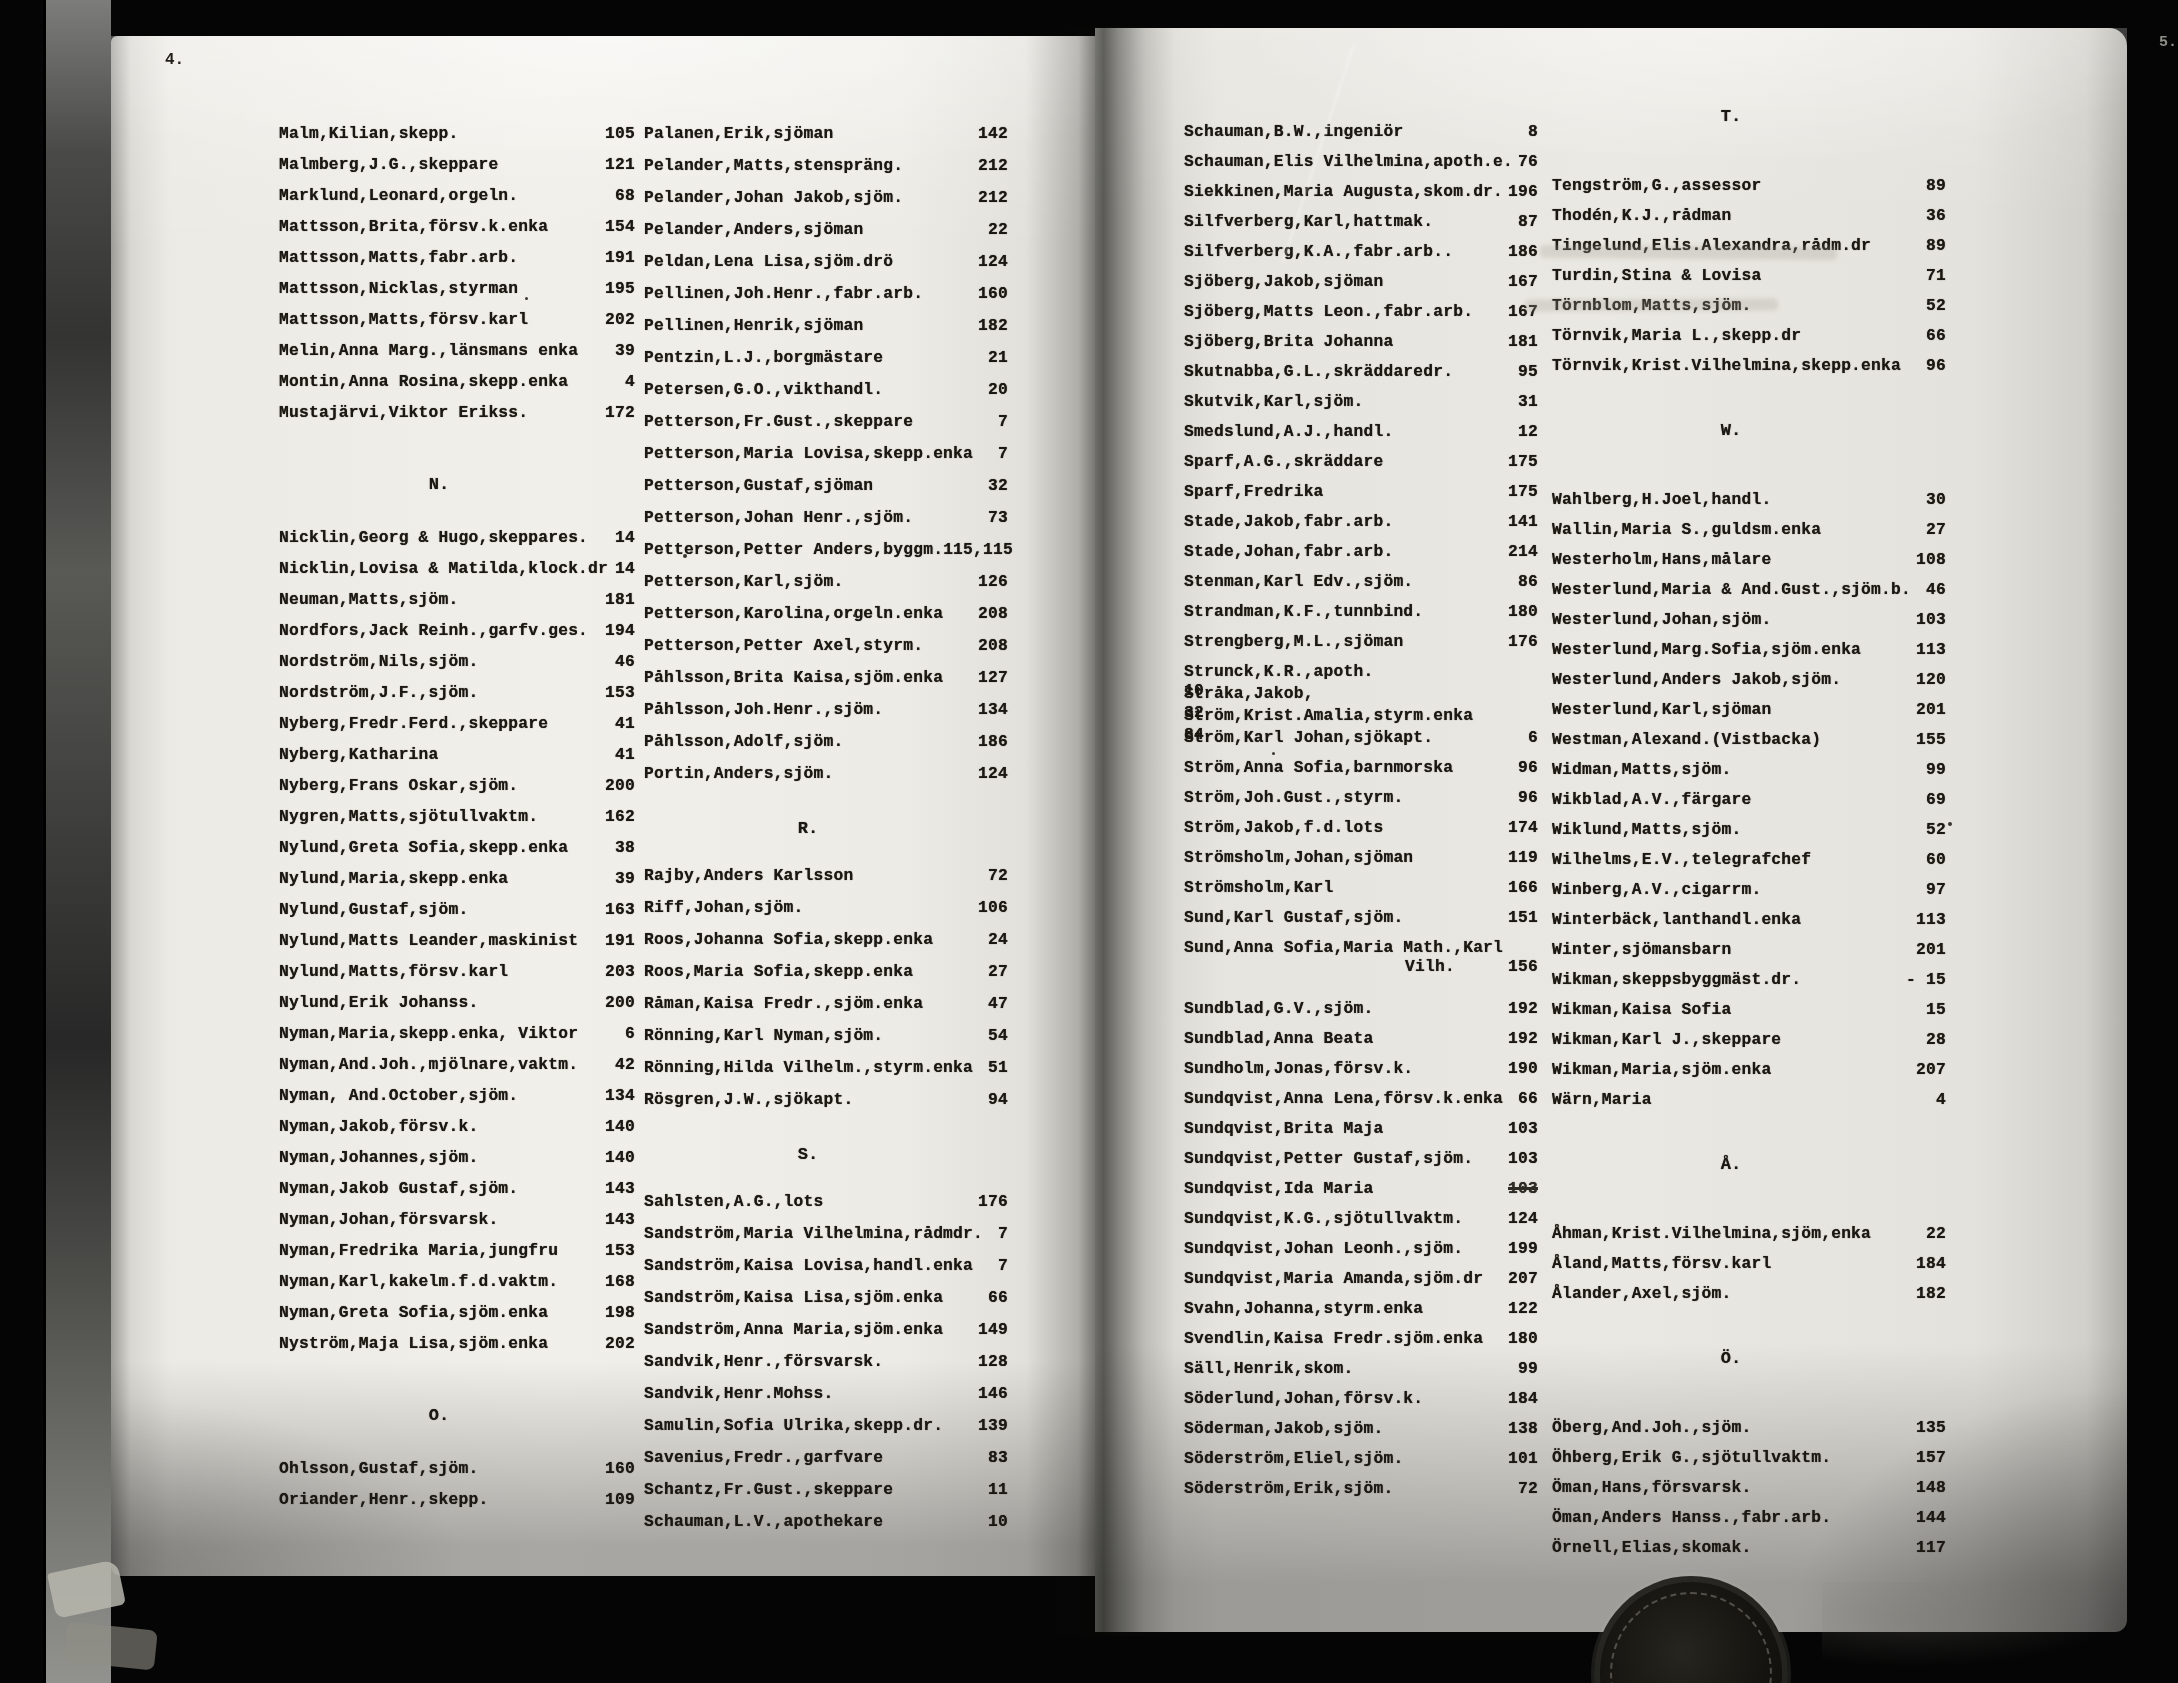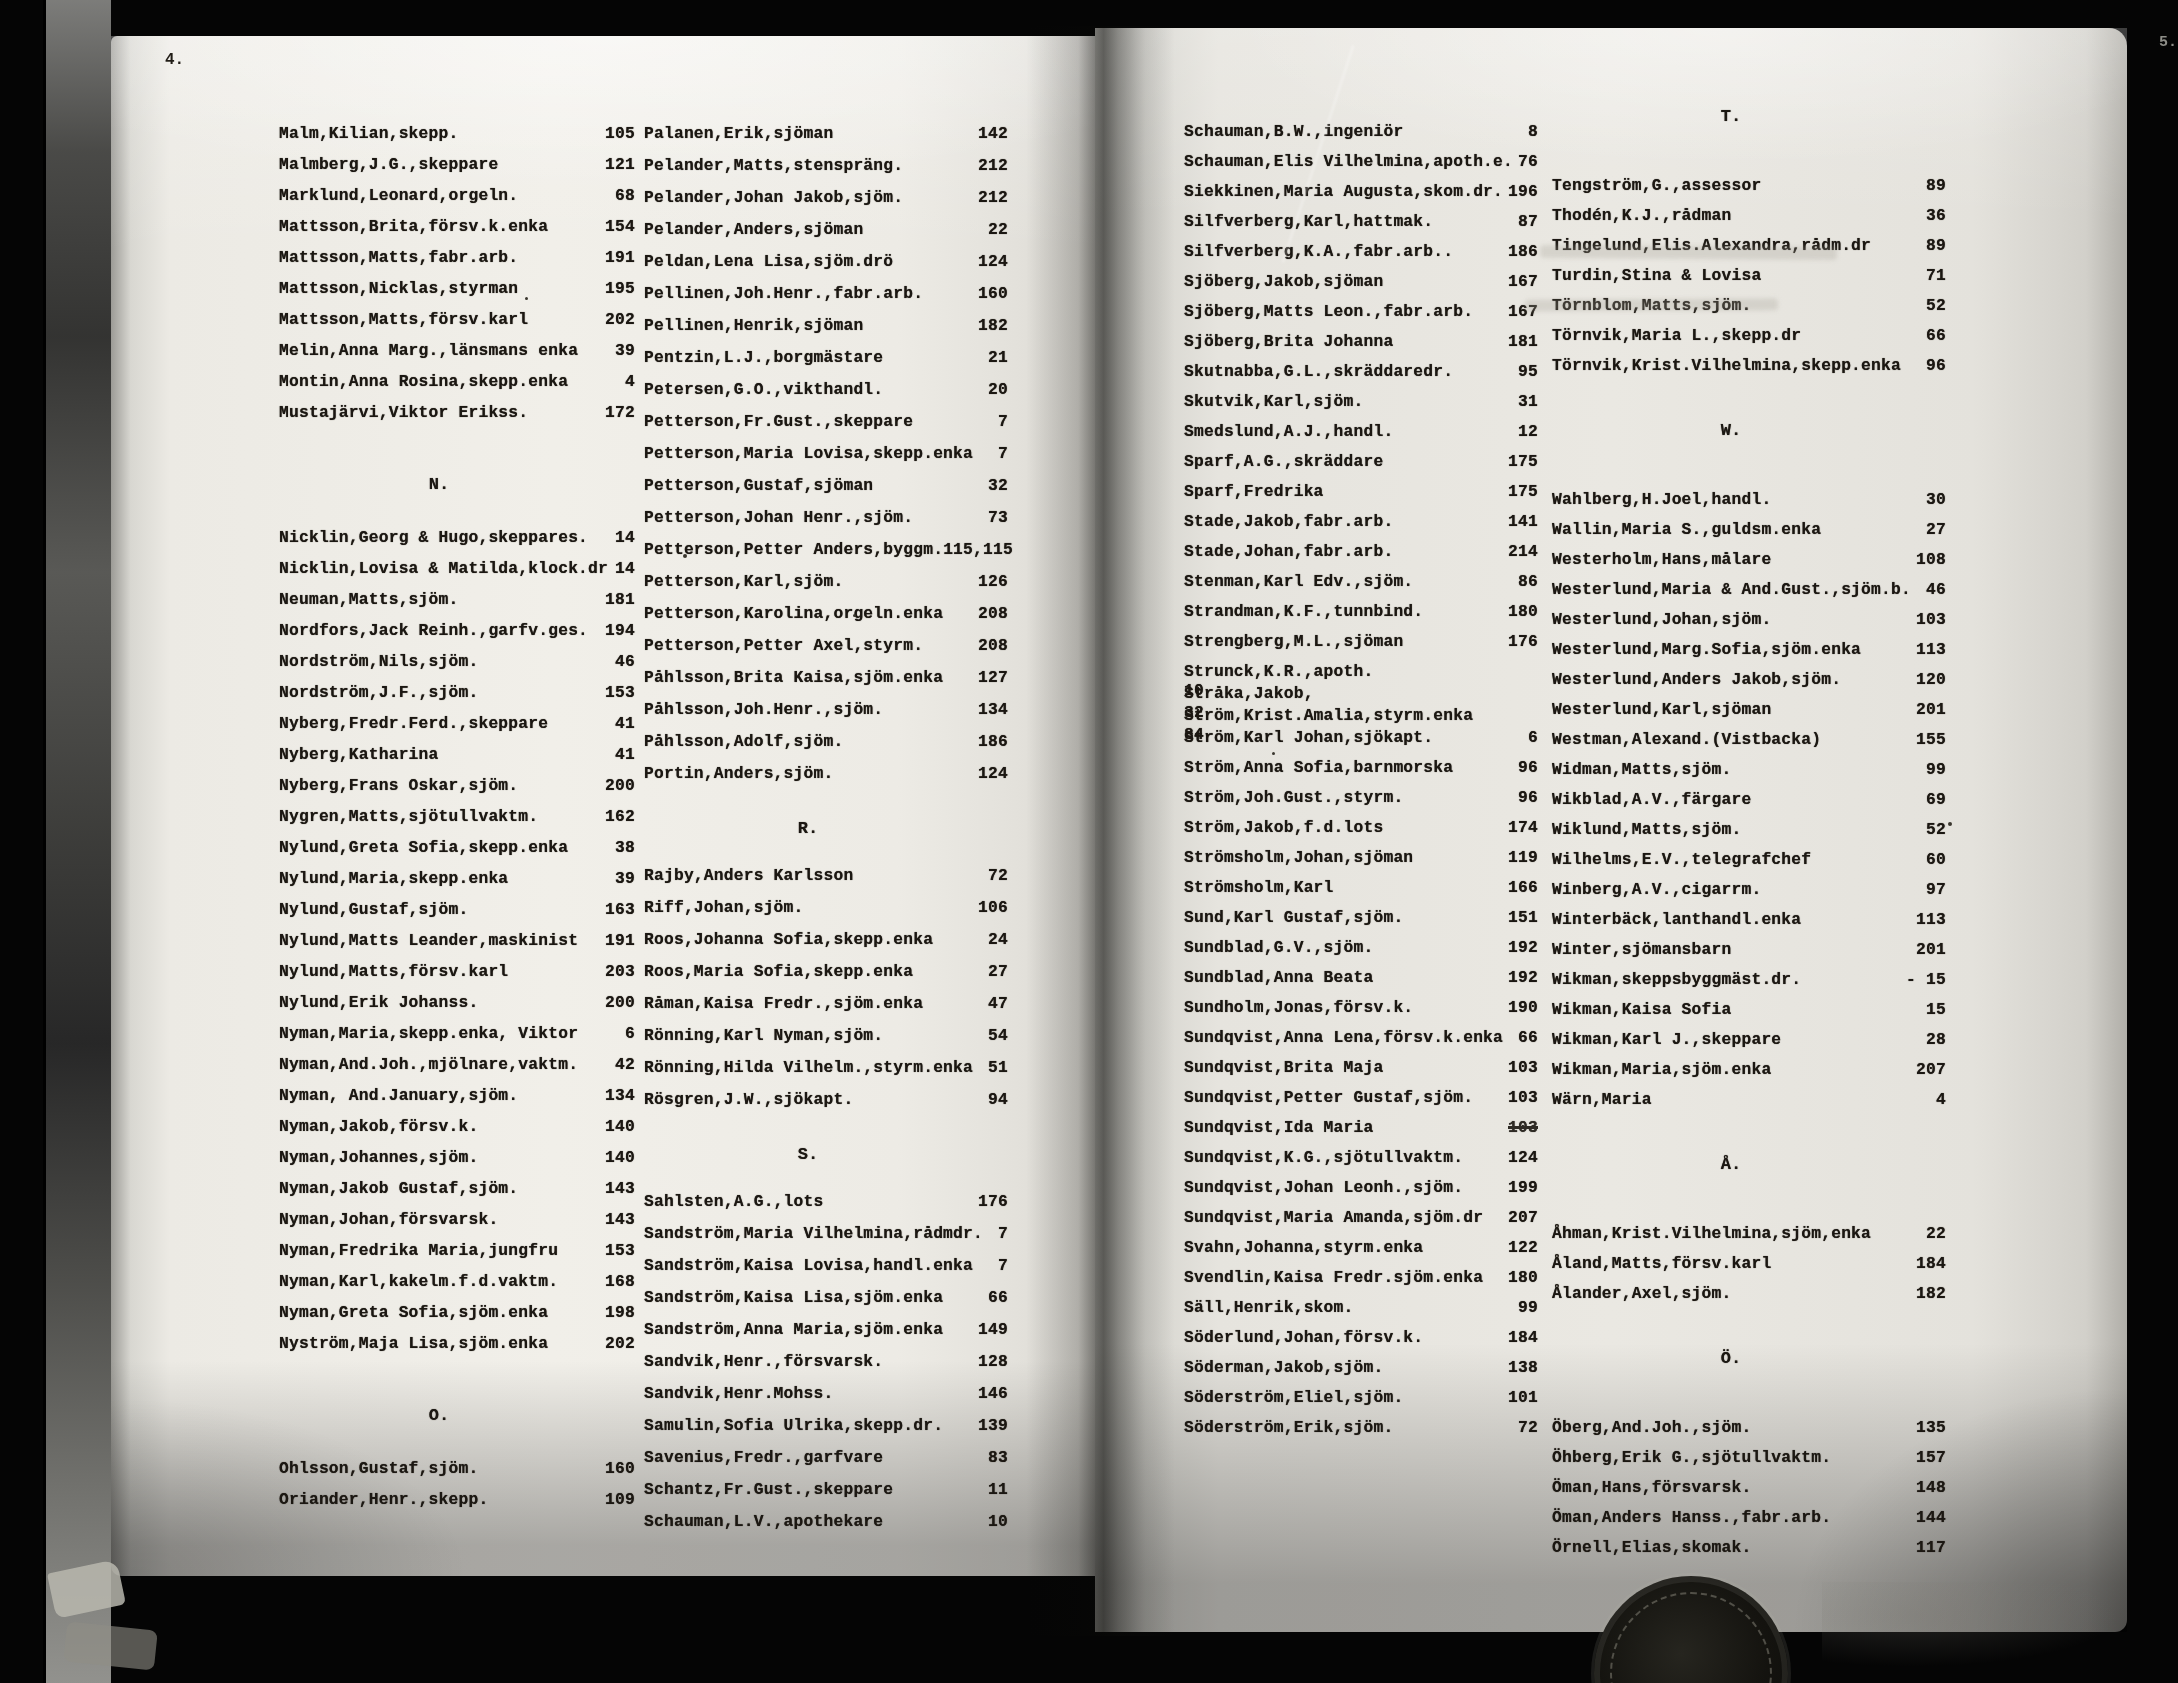--- a/index.html
+++ b/index.html
@@ -116,21 +116,21 @@
       <div class="row"><span class="name">Nyberg,Frans Oskar,sjöm.</span><span class="num">200</span></div>
       <div class="row"><span class="name">Nygren,Matts,sjötullvaktm.</span><span class="num">162</span></div>
       <div class="row"><span class="name">Nylund,Greta Sofia,skepp.enka</span><span class="num">38</span></div>
       <div class="row"><span class="name">Nylund,Maria,skepp.enka</span><span class="num">39</span></div>
       <div class="row"><span class="name">Nylund,Gustaf,sjöm.</span><span class="num">163</span></div>
       <div class="row"><span class="name">Nylund,Matts Leander,maskinist</span><span class="num">191</span></div>
       <div class="row"><span class="name">Nylund,Matts,försv.karl</span><span class="num">203</span></div>
       <div class="row"><span class="name">Nylund,Erik Johanss.</span><span class="num">200</span></div>
       <div class="row"><span class="name">Nyman,Maria,skepp.enka, Viktor</span><span class="num">6</span></div>
       <div class="row"><span class="name">Nyman,And.Joh.,mjölnare,vaktm.</span><span class="num">42</span></div>
-      <div class="row"><span class="name">Nyman, And.January,sjöm.</span><span class="num">134</span></div>
+      <div class="row"><span class="name">Nyman, And.October,sjöm.</span><span class="num">134</span></div>
       <div class="row"><span class="name">Nyman,Jakob,försv.k.</span><span class="num">140</span></div>
       <div class="row"><span class="name">Nyman,Johannes,sjöm.</span><span class="num">140</span></div>
       <div class="row"><span class="name">Nyman,Jakob Gustaf,sjöm.</span><span class="num">143</span></div>
       <div class="row"><span class="name">Nyman,Johan,försvarsk.</span><span class="num">143</span></div>
       <div class="row"><span class="name">Nyman,Fredrika Maria,jungfru</span><span class="num">153</span></div>
       <div class="row"><span class="name">Nyman,Karl,kakelm.f.d.vaktm.</span><span class="num">168</span></div>
       <div class="row"><span class="name">Nyman,Greta Sofia,sjöm.enka</span><span class="num">198</span></div>
       <div class="row"><span class="name">Nyström,Maja Lisa,sjöm.enka</span><span class="num">202</span></div>
       <div class="sec-header">O.</div>
       <div class="row"><span class="name">Ohlsson,Gustaf,sjöm.</span><span class="num">160</span></div>
@@ -202,20 +202,21 @@
       <div class="row tight"><span class="name">Strunck,K.R.,apoth.</span><span class="num">10</span></div>
       <div class="row tight"><span class="name">Stråka,Jakob,</span><span class="num">32</span></div>
       <div class="row tight"><span class="name">Ström,Krist.Amalia,styrm.enka</span><span class="num">84</span></div>
       <div class="row"><span class="name">Ström,Karl Johan,sjökapt.</span><span class="num">6</span></div>
       <div class="row"><span class="name">Ström,Anna Sofia,barnmorska</span><span class="num">96</span></div>
       <div class="row"><span class="name">Ström,Joh.Gust.,styrm.</span><span class="num">96</span></div>
       <div class="row"><span class="name">Ström,Jakob,f.d.lots</span><span class="num">174</span></div>
       <div class="row"><span class="name">Strömsholm,Johan,sjöman</span><span class="num">119</span></div>
       <div class="row"><span class="name">Strömsholm,Karl</span><span class="num">166</span></div>
       <div class="row"><span class="name">Sund,Karl Gustaf,sjöm.</span><span class="num">151</span></div>
+      <div class="row multi"><div class="l1"><span class="name">Sund,Anna Sofia,Maria Math.,Karl</span></div><div class="l2"><span class="name name2">Vilh.</span><span class="num">156</span></div></div>
       <div class="row"><span class="name">Sundblad,G.V.,sjöm.</span><span class="num">192</span></div>
       <div class="row"><span class="name">Sundblad,Anna Beata</span><span class="num">192</span></div>
       <div class="row"><span class="name">Sundholm,Jonas,försv.k.</span><span class="num">190</span></div>
       <div class="row"><span class="name">Sundqvist,Anna Lena,försv.k.enka</span><span class="num">66</span></div>
       <div class="row"><span class="name">Sundqvist,Brita Maja</span><span class="num">103</span></div>
       <div class="row"><span class="name">Sundqvist,Petter Gustaf,sjöm.</span><span class="num">103</span></div>
       <div class="row"><span class="name">Sundqvist,Ida Maria</span><span class="num struck">103</span></div>
       <div class="row"><span class="name">Sundqvist,K.G.,sjötullvaktm.</span><span class="num">124</span></div>
       <div class="row"><span class="name">Sundqvist,Johan Leonh.,sjöm.</span><span class="num">199</span></div>
       <div class="row"><span class="name">Sundqvist,Maria Amanda,sjöm.dr</span><span class="num">207</span></div>

